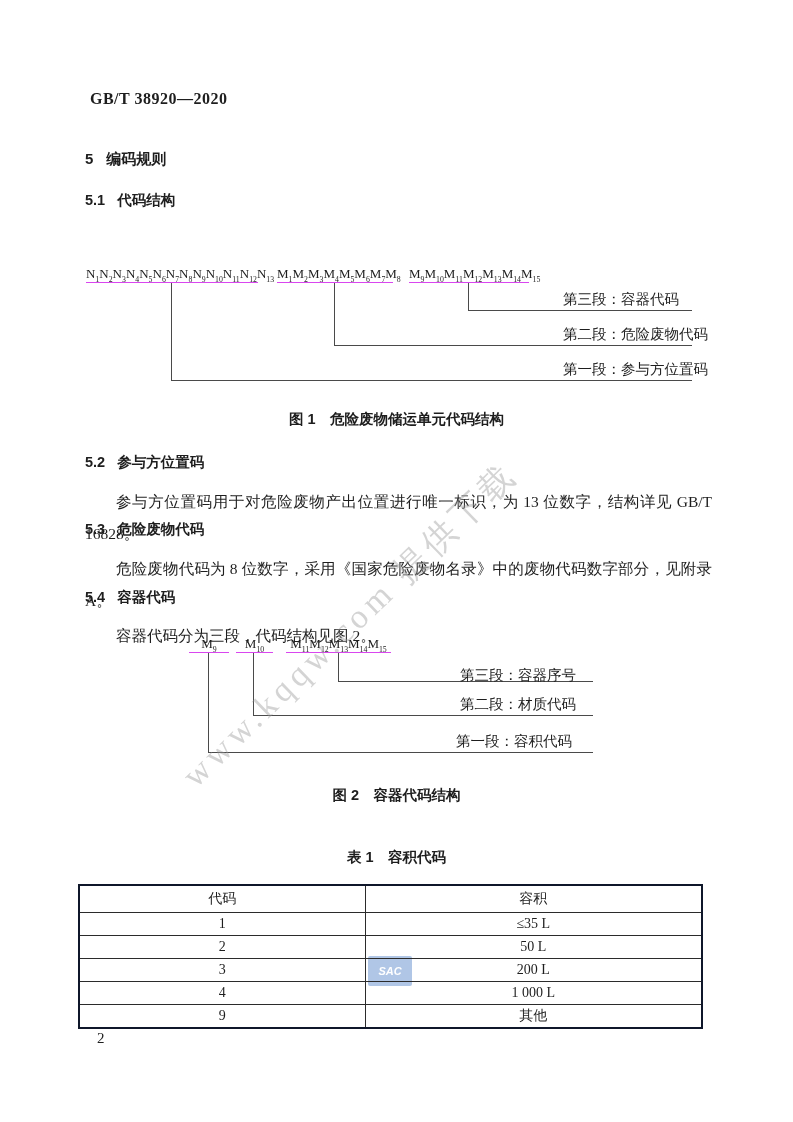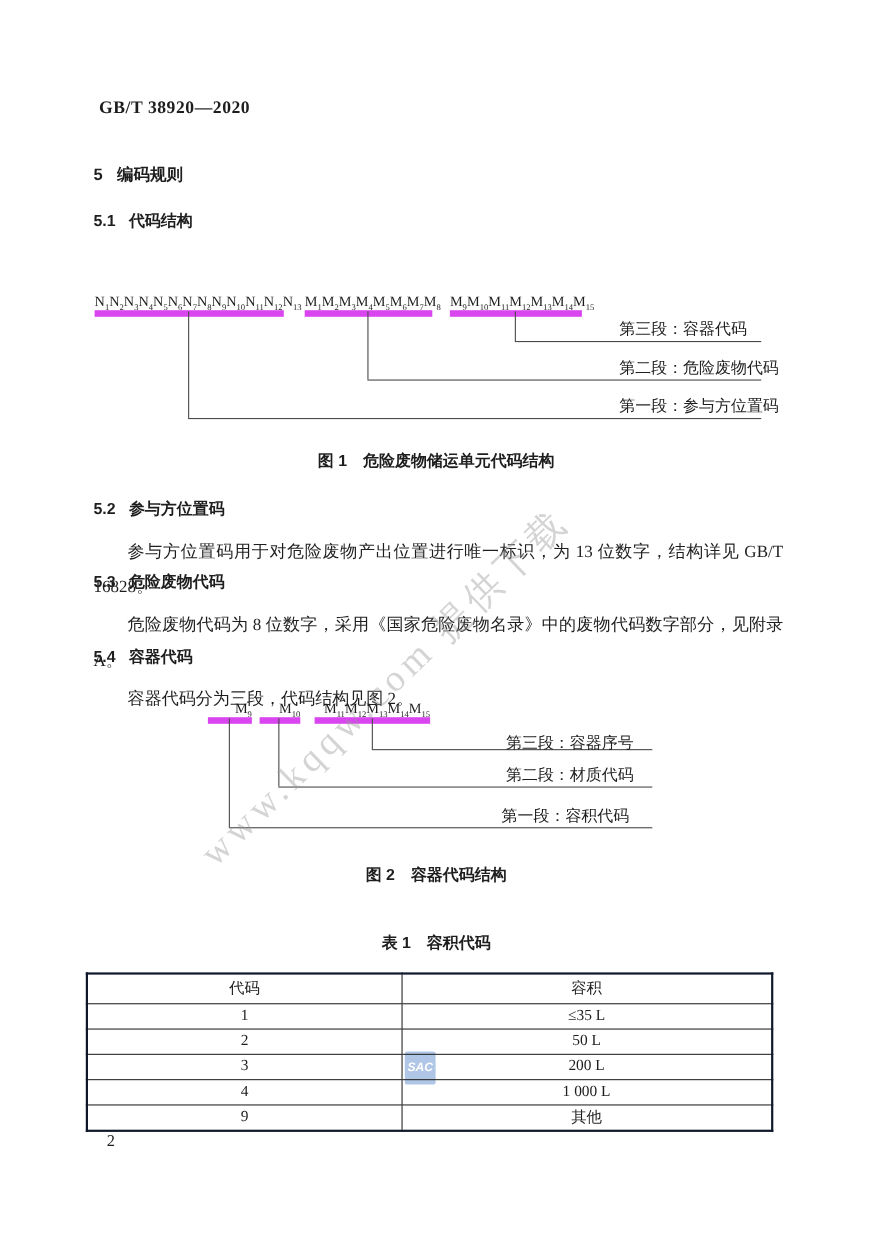--- a/index.html
+++ b/index.html
@@ -16,22 +16,22 @@
   .para {
     font-size:15.5px; line-height:31.5px; text-indent:2em;
     text-align:justify; width:627px;
   }
   .figcap, .tabcap {
     width:793px; text-align:center; font-family:"Liberation Sans", sans-serif;
     font-weight:bold; font-size:14.5px;
   }
   
   .seg {
-    text-align:right; font-size:13px; height:16px; line-height:16px;
-    border-bottom:6px solid #d946ef; white-space:nowrap;
+    text-align:center; font-size:13px; height:16px; line-height:16px;
+    border-bottom:1px solid #d946ef; white-space:nowrap;
   }
   .seg sub { font-size:0.6em; }
   .vline { width:1px; background:#4a4a4a; }
   .hline { height:1px; background:#4a4a4a; }
   .figlabel { font-size:14.5px; white-space:nowrap; }
   
   table.t1 {
     border-collapse:collapse; table-layout:fixed;
     border:2px solid #0f172a; font-size:14px;
   }
@@ -41,21 +41,21 @@
   }
   table.t1 th { height:26px; }
   .pagenum { font-size:15px; }
   .wm-diagonal {
     font-size:34px; letter-spacing:5px; white-space:nowrap;
     color:#9a9a9a; opacity:0.42; transform:rotate(-44deg);
     transform-origin:0 50%; pointer-events:none; z-index:5;
     font-family:"Liberation Serif", serif;
   }
   .wm-logo {
-    width:28px; height:30px; background:rgba(128,163,214,0.62);
+    width:44px; height:30px; background:rgba(128,163,214,0.62);
     border-radius:2px; color:#ffffff; font-family:"Liberation Sans", sans-serif;
     font-weight:bold; font-style:italic; font-size:11px;
     display:flex; align-items:center; justify-content:center; z-index:0;
   }
 </style>
 </head>
 <body>
 
 <div id="page">
 

